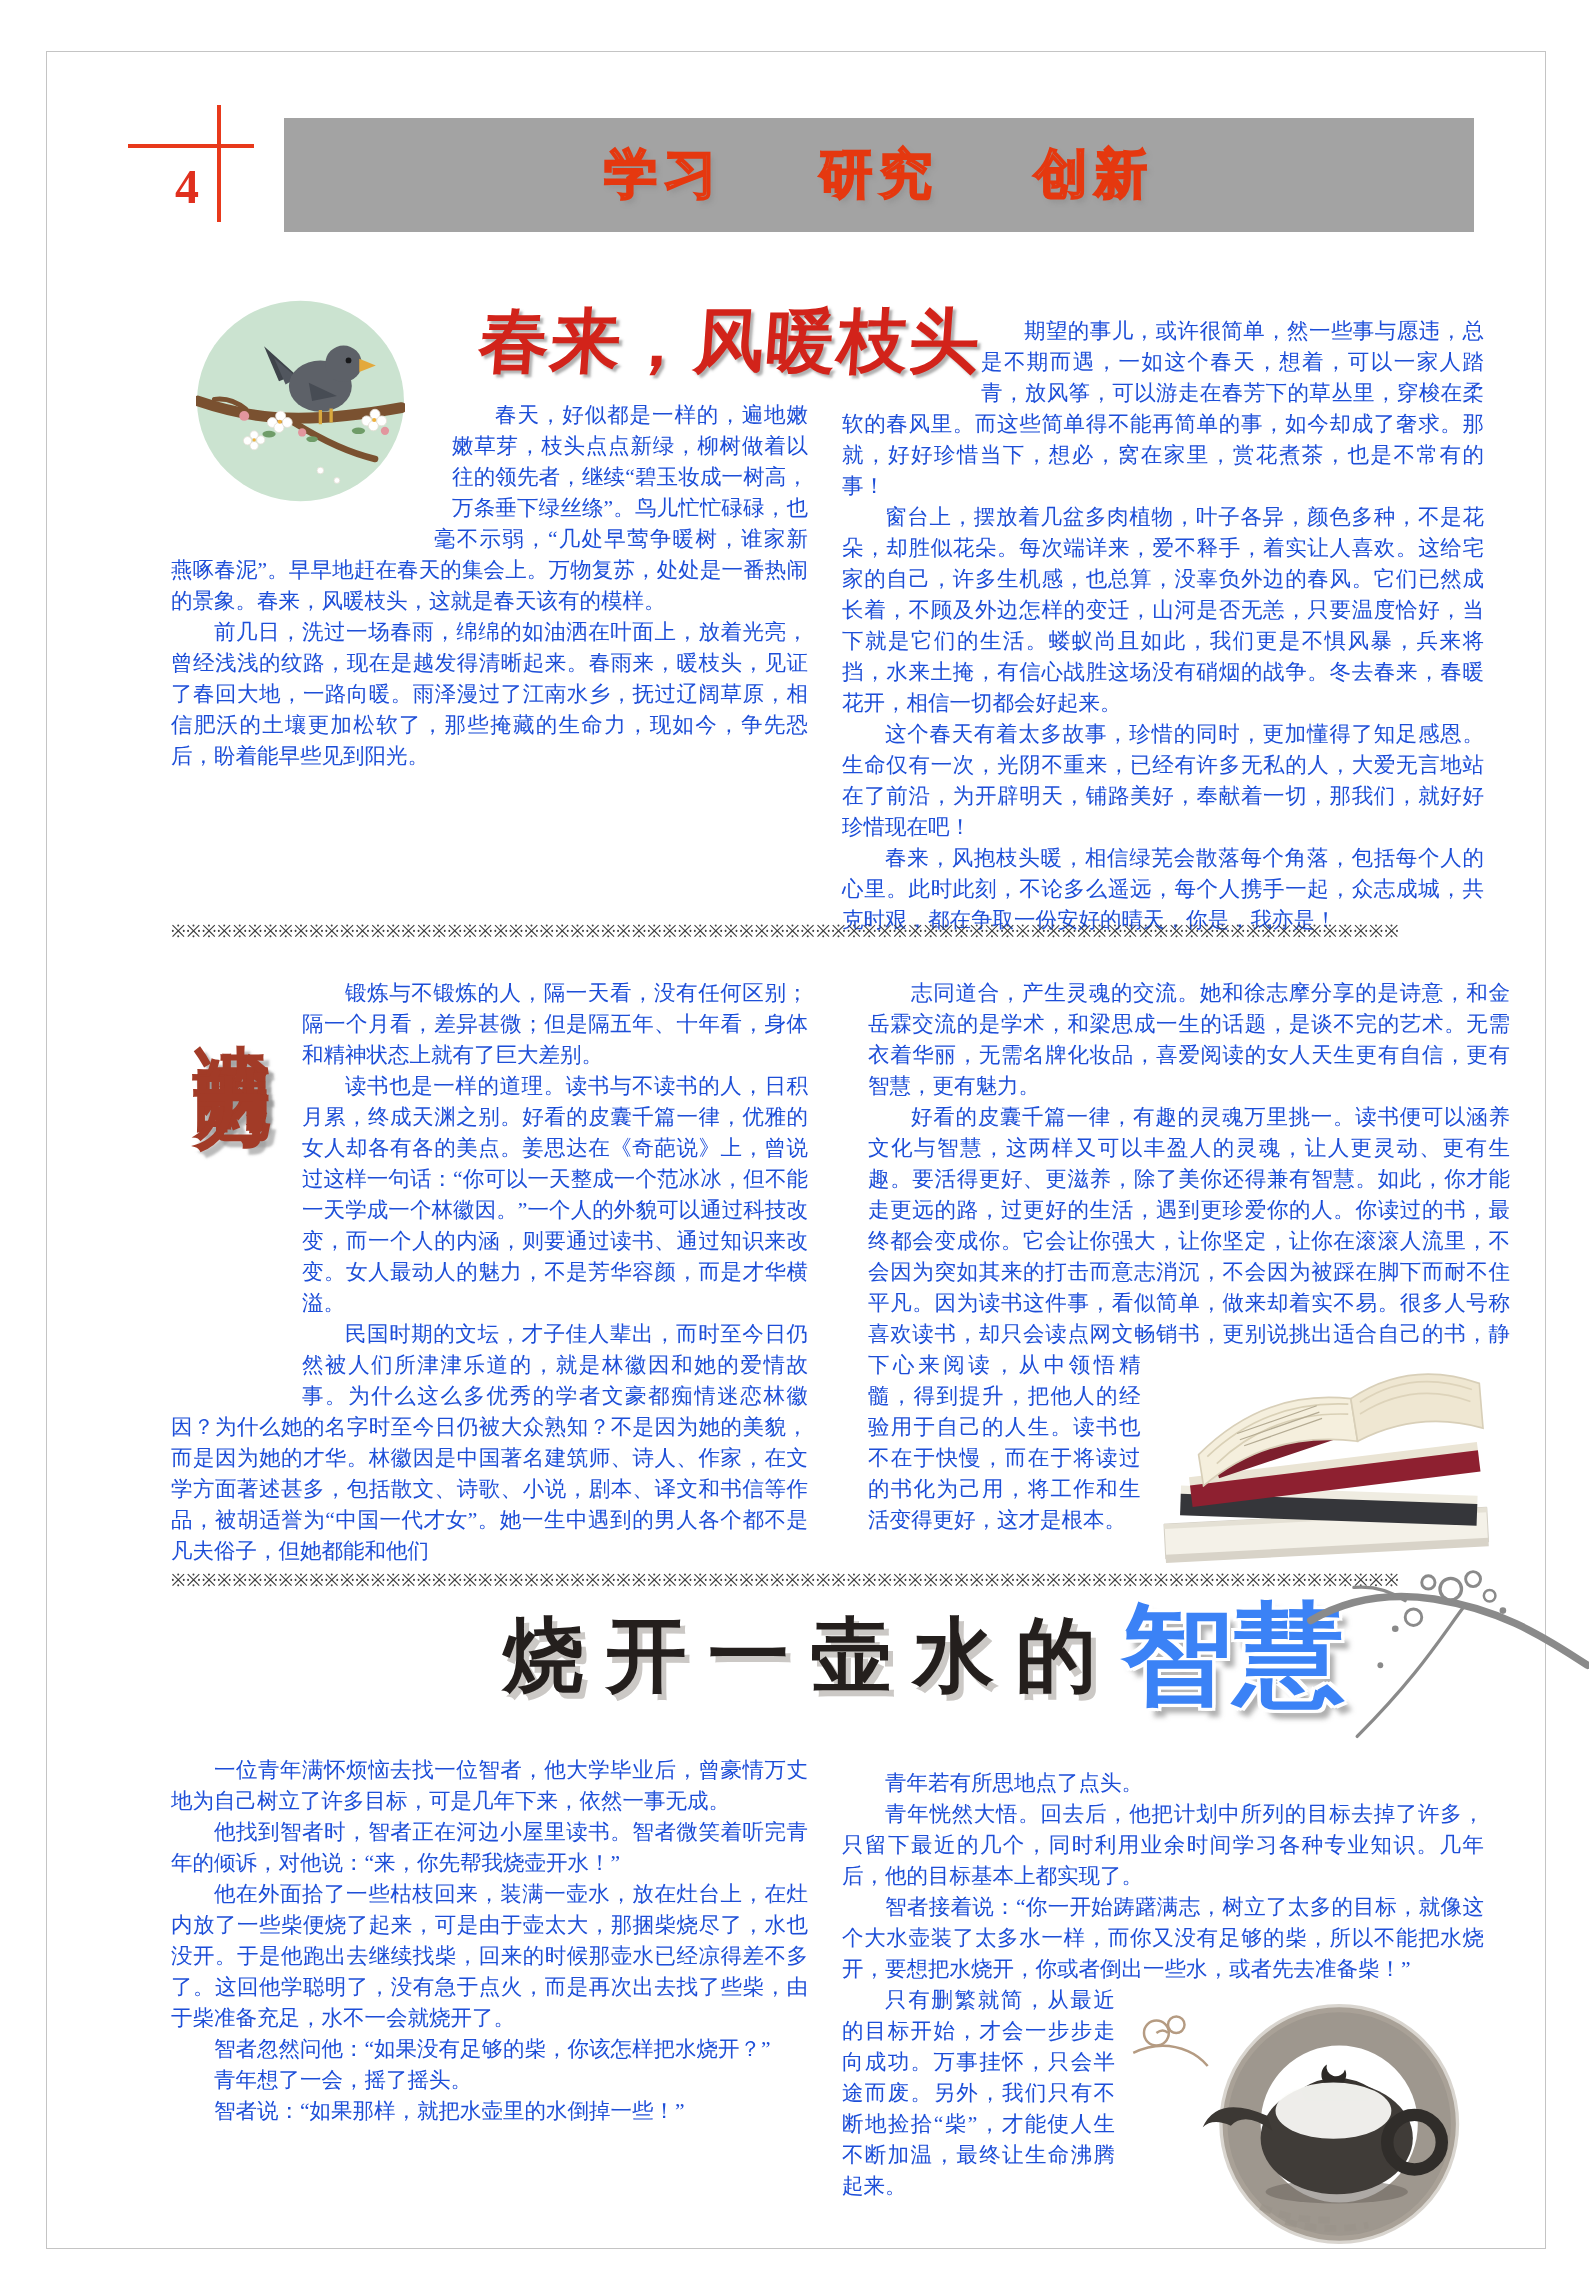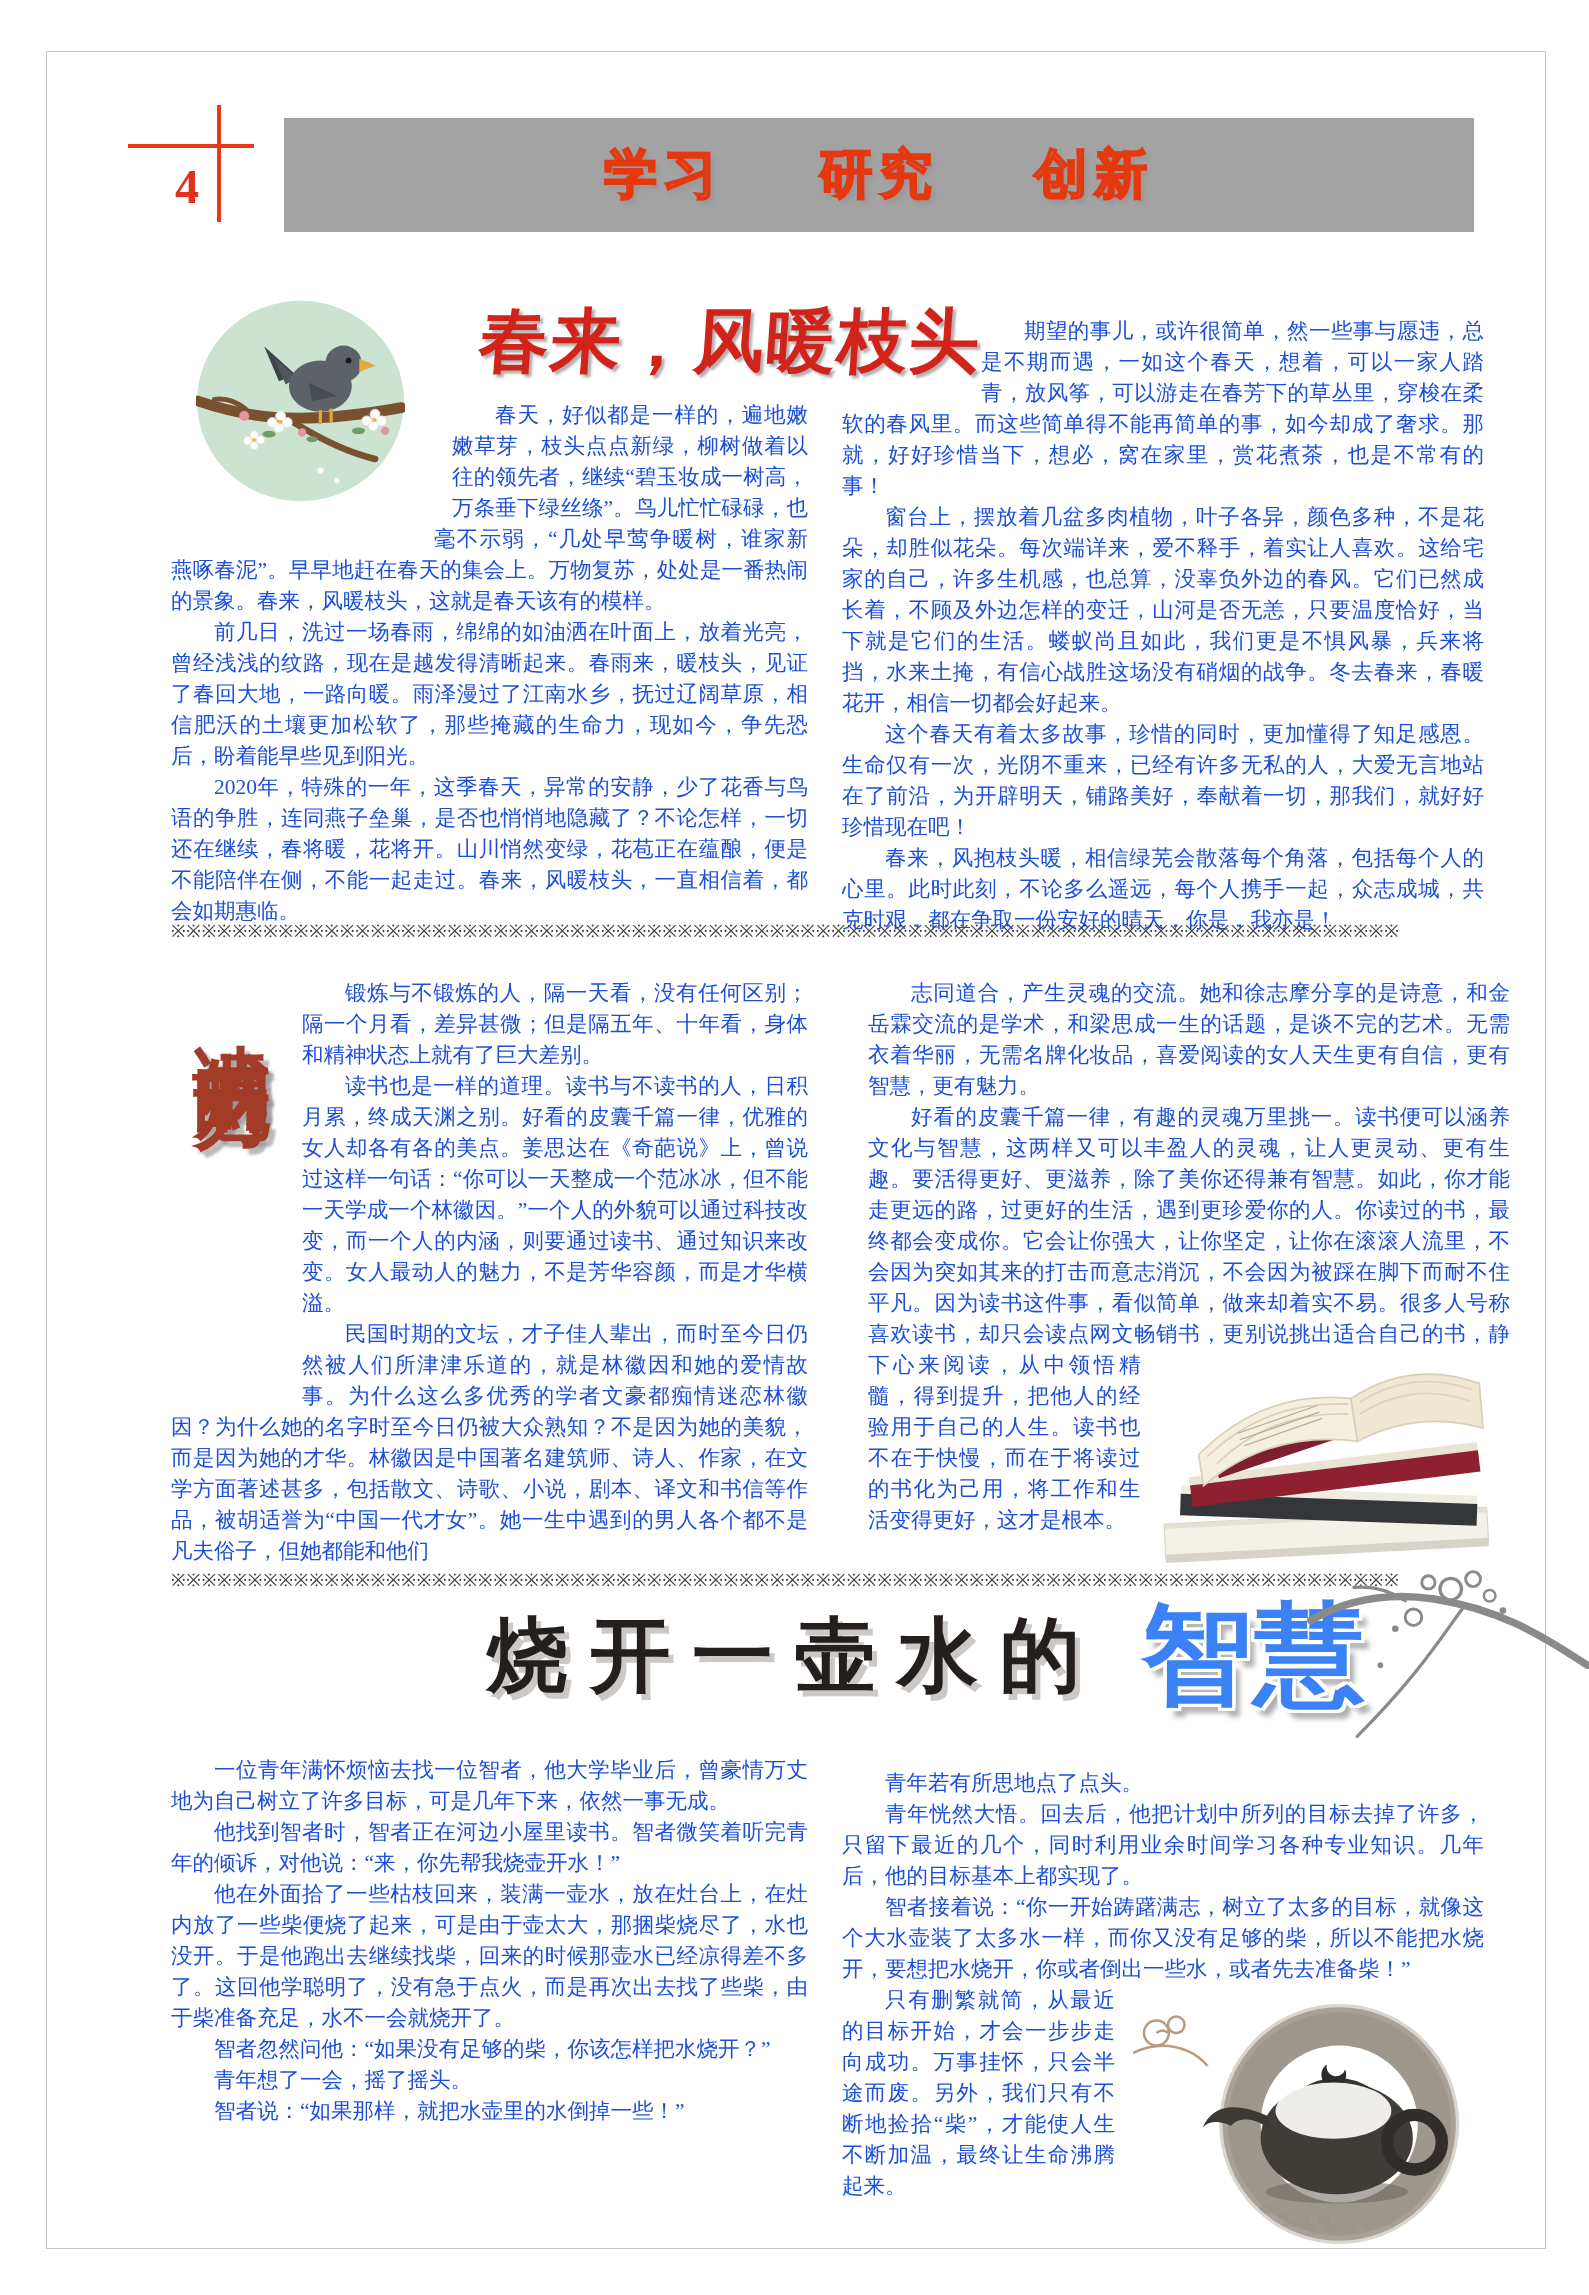--- a/index.html
+++ b/index.html
@@ -39,21 +39,21 @@
   .a2-mid{position:absolute;left:0;top:0;width:637px;}
   .a2-right{position:absolute;left:697px;top:0;width:642px;}
   .vtitle-float{float:left;width:126px;height:427px;margin-right:5px;}
   .vtitle{writing-mode:vertical-rl;text-orientation:upright;
        font-family:"Liberation Sans","DejaVu Sans",sans-serif;font-weight:700;font-size:78px;
        line-height:124px;letter-spacing:7.5px;color:#a23b27;margin-top:3.3px;
        text-shadow:5.8px 5.8px 2.5px rgba(150,150,150,.65);}
   .books-float{float:right;width:363px;height:214px;margin-left:6.6px;margin-top:3.3px;}
   
   .article3{position:absolute;left:171px;top:1604px;width:1308px;}
-  .a3-title{position:absolute;left:316px;top:5px;display:flex;align-items:flex-start;gap:36px;}
+  .a3-title{position:absolute;left:332px;top:5px;display:flex;align-items:flex-start;}
   .a3-title-black{font-family:"Liberation Sans","DejaVu Sans",sans-serif;font-weight:900;
        font-size:81px;letter-spacing:21.5px;color:#241f1d;line-height:1.15;
        text-shadow:5px 5.8px 0 #cbc8c5;}
   .a3-title-blue{font-family:"Liberation Sans","DejaVu Sans",sans-serif;font-weight:900;
        font-size:111px;color:#3b82f6;line-height:1.05;margin-left:3.3px;margin-top:-11.6px;letter-spacing:1.7px;
        text-shadow:-3.3px -3.3px 0 #fff,3.3px -3.3px 0 #fff,-3.3px 3.3px 0 #fff,3.3px 3.3px 0 #fff,
                    0 -3.3px 0 #fff,0 3.3px 0 #fff,-3.3px 0 0 #fff,3.3px 0 0 #fff,7.5px 9px 5.8px rgba(110,110,110,.55);}
   .a3-left{position:absolute;left:0;top:151px;width:637px;}
   .a3-right{position:absolute;left:671px;top:151px;width:642px;margin-top:13px;}
   .teapot-float{float:right;width:364px;height:273px;margin-left:5px;}
@@ -123,21 +123,20 @@
           <ellipse cx="196" cy="158" rx="8" ry="4"></ellipse>
           <ellipse cx="140" cy="168" rx="7" ry="3.5"></ellipse>
         </g>
     </svg>
   </div>
 
   <div class="a1-left">
     <div class="bird-spacer"></div>
     <p class="para">春天，好似都是一样的，遍地嫩嫩草芽，枝头点点新绿，柳树做着以往的领先者，继续“碧玉妆成一树高，万条垂下绿丝绦”。鸟儿忙忙碌碌，也毫不示弱，“几处早莺争暖树，谁家新燕啄春泥”。早早地赶在春天的集会上。万物复苏，处处是一番热闹的景象。春来，风暖枝头，这就是春天该有的模样。</p>
     <p class="para">前几日，洗过一场春雨，绵绵的如油洒在叶面上，放着光亮，曾经浅浅的纹路，现在是越发得清晰起来。春雨来，暖枝头，见证了春回大地，一路向暖。雨泽漫过了江南水乡，抚过辽阔草原，相信肥沃的土壤更加松软了，那些掩藏的生命力，现如今，争先恐后，盼着能早些见到阳光。</p>
-    <p class="para">2020年，特殊的一年，这季春天，异常的安静，少了花香与鸟语的争胜，连同燕子垒巢，是否也悄悄地隐藏了？不论怎样，一切还在继续，春将暖，花将开。山川悄然变绿，花苞正在蕴酿，便是不能陪伴在侧，不能一起走过。春来，风暖枝头，一直相信着，都会如期惠临。</p>
   </div>
 
   <div class="a1-right">
     <div class="a1r-spacer"></div>
     <p class="para">期望的事儿，或许很简单，然一些事与愿违，总是不期而遇，一如这个春天，想着，可以一家人踏青，放风筝，可以游走在春芳下的草丛里，穿梭在柔软的春风里。而这些简单得不能再简单的事，如今却成了奢求。那就，好好珍惜当下，想必，窝在家里，赏花煮茶，也是不常有的事！</p>
     <p class="para">窗台上，摆放着几盆多肉植物，叶子各异，颜色多种，不是花朵，却胜似花朵。每次端详来，爱不释手，着实让人喜欢。这给宅家的自己，许多生机感，也总算，没辜负外边的春风。它们已然成长着，不顾及外边怎样的变迁，山河是否无恙，只要温度恰好，当下就是它们的生活。蝼蚁尚且如此，我们更是不惧风暴，兵来将挡，水来土掩，有信心战胜这场没有硝烟的战争。冬去春来，春暖花开，相信一切都会好起来。</p>
     <p class="para">这个春天有着太多故事，珍惜的同时，更加懂得了知足感恩。生命仅有一次，光阴不重来，已经有许多无私的人，大爱无言地站在了前沿，为开辟明天，铺路美好，奉献着一切，那我们，就好好珍惜现在吧！</p>
     <p class="para">春来，风抱枝头暖，相信绿芜会散落每个角落，包括每个人的心里。此时此刻，不论多么遥远，每个人携手一起，众志成城，共克时艰，都在争取一份安好的晴天，你是，我亦是！</p>
   </div>
 </div>

